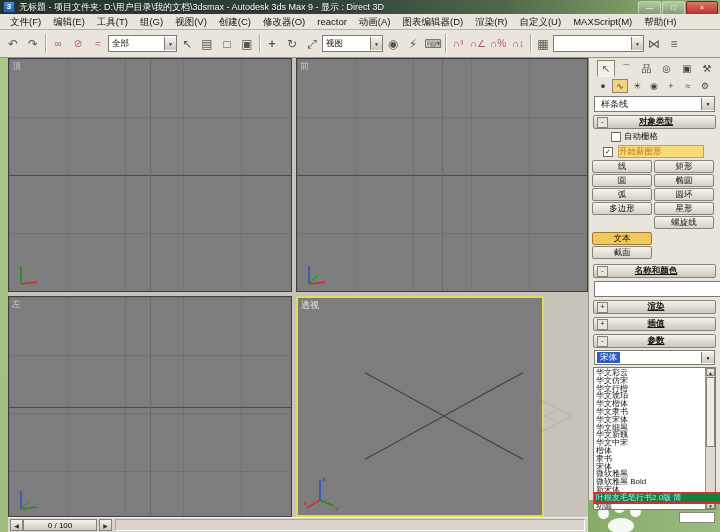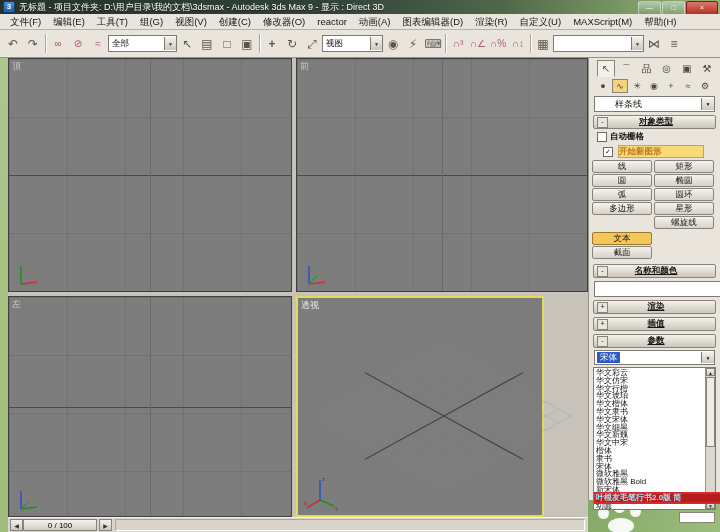--- a/index.html
+++ b/index.html
@@ -52,50 +52,50 @@
   .cpanel{position:absolute;left:588px;top:58px;width:132px;height:442px;background:#e9e5dc;
     border-left:1px solid #97938a;box-sizing:border-box;font-size:9px;color:#15130f;}
   .cp-tabs1{display:flex;gap:2px;padding:2px 4px 1px 8px;}
   .cp-tab{width:17px;height:15px;display:flex;align-items:center;justify-content:center;font-size:10px;
     color:#4c463c;border:1px solid transparent;}
   .cp-tab.current{background:#f4f1ea;border:1px solid #8a867d;border-bottom-color:#f4f1ea;}
   .cp-tabs2{display:flex;gap:1px;padding:1px 4px 2px 6px;}
   .cp-cat{width:16px;height:14px;display:flex;align-items:center;justify-content:center;font-size:9px;color:#4c463c;}
   .cp-cat.current{background:#f2d47e;border:1px solid #8a867d;box-sizing:border-box;}
   .cp-select{margin:1px 5px 3px;height:14px;background:#fff;border:1px solid #7d7a72;display:flex;
-    align-items:center;justify-content:space-between;padding-left:20px;font-size:9px;}
+    align-items:center;justify-content:space-between;padding-left:6px;font-size:9px;}
   .cp-select .arrow{width:12px;height:12px;background:linear-gradient(180deg,#f4f1ea,#cdc9c0);
     border-left:1px solid #7d7a72;font-size:5px;display:flex;align-items:center;justify-content:center;}
   .rollout{margin:3px 4px 0;height:12px;background:linear-gradient(180deg,#f5f2ec,#ccc7bb);
     border:1px solid #87837a;border-radius:2px;display:flex;align-items:center;font-size:8.5px;font-weight:bold;}
   .rstate{width:9px;height:9px;margin:0 3px;border:1px solid #87837a;background:#e9e5dc;font-size:7px;
     line-height:8px;text-align:center;font-weight:normal;}
   .rtitle{flex:1;text-align:center;margin-right:14px;text-decoration:underline;}
-  .cbrow{display:flex;align-items:center;margin:2px 0 0 8px;font-size:8.5px;font-weight:bold;}
+  .cbrow{display:flex;align-items:center;margin:2px 0 0 22px;font-size:8.5px;}
   .checkbox{width:8px;height:8px;background:#fff;border:1px solid #6f6b62;margin-right:3px;
     font-size:7px;line-height:7px;text-align:center;color:#111;}
   .btn-newshape{margin-left:2px;width:84px;height:11px;background:#f8da79;border:1px solid #c9a24b;
     color:#bb761c;font-size:8.5px;text-align:left;line-height:10px;}
   .obj-grid{display:flex;flex-wrap:wrap;padding:2px 3px;gap:1px 2px;}
   .obtn{width:60px;height:13px;background:linear-gradient(180deg,#f6f3ed,#d6d2c8);
     border:1px solid #87837a;border-radius:2px;box-sizing:border-box;font-size:8.5px;
     display:flex;align-items:center;justify-content:center;}
   .obtn.active{background:#f3c75c;border-color:#9b7a2e;margin-top:16px;}
   .name-row{display:flex;align-items:center;margin:3px 5px;}
   .name-input{flex:1;height:12px;background:#fff;border:1px solid #7d7a72;}
   .font-combo{margin:2px 5px;height:13px;background:#fff;border:1px solid #7d7a72;display:flex;
     align-items:center;justify-content:space-between;padding-left:2px;}
   .font-combo .sel{background:#2c5cc0;color:#fff;font-size:8.5px;padding:0 3px;line-height:11px;}
   .font-combo .arrow{width:12px;height:11px;background:linear-gradient(180deg,#f4f1ea,#cdc9c0);
     border-left:1px solid #7d7a72;font-size:5px;display:flex;align-items:center;justify-content:center;}
   .font-list{position:relative;margin:0 4px;background:#fff;border:1px solid #7d7a72;height:143px;
     font-size:8px;color:#111;padding:1px 0 0 2px;box-sizing:border-box;}
   .fitem{height:7.8px;line-height:7.8px;white-space:nowrap;overflow:visible;}
-  .fitem.selected{position:relative;z-index:3;background:#b91c1c;color:#9fe2ff;
-    box-shadow:0 0 0 2px #d62b2b;margin-right:-6px;font-weight:bold;}
+  .fitem.selected{position:relative;z-index:3;background:#15803d;color:#9fe2ff;
+    box-shadow:0 0 0 2px #d62b2b;margin-right:-6px;}
   .list-scroll{position:absolute;right:0;top:0;bottom:0;width:9px;background:#dcd8cf;border-left:1px solid #97938a;}
   .scr-btn{height:8px;font-size:5px;text-align:center;line-height:8px;color:#333;background:linear-gradient(180deg,#f4f1ea,#cdc9c0);border:1px solid #87837a;box-sizing:border-box;}
   .scr-btn.down{position:absolute;bottom:0;left:0;right:0;}
   .scr-thumb{position:absolute;top:9px;left:0;right:0;height:70px;background:#efece5;border:1px solid #87837a;box-sizing:border-box;}
   .under-row{margin:2px 5px;height:11px;display:flex;justify-content:flex-end;align-items:center;}
   .spin-box{width:34px;height:9px;background:#fff;border:1px solid #87837a;}
   
   .timeline{position:absolute;left:8px;top:517px;width:580px;height:15px;background:#d9d5cc;
     border-top:1px solid #f6f4ef;box-sizing:border-box;display:flex;align-items:center;}
   .ts-btn{width:13px;height:12px;margin-left:2px;background:linear-gradient(180deg,#f4f1ea,#cdc9c0);

